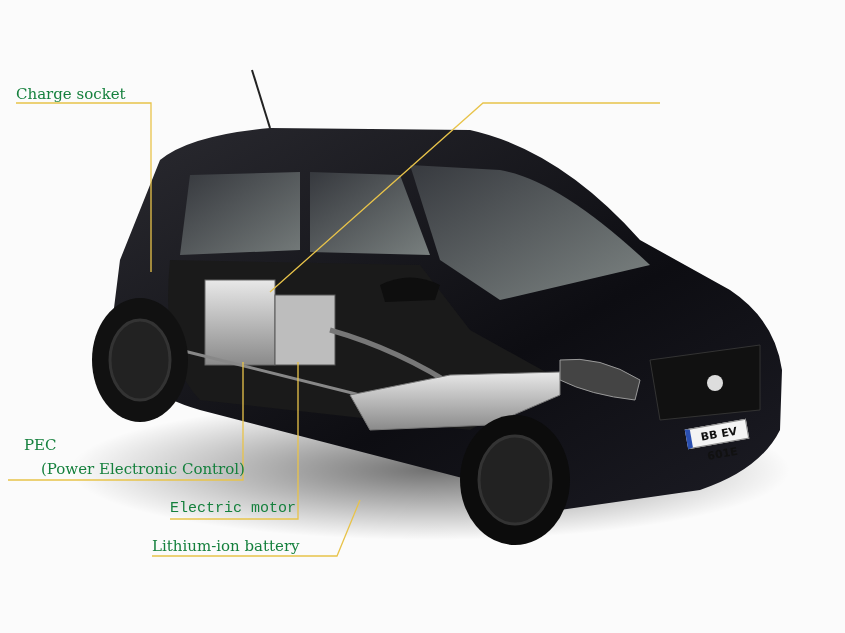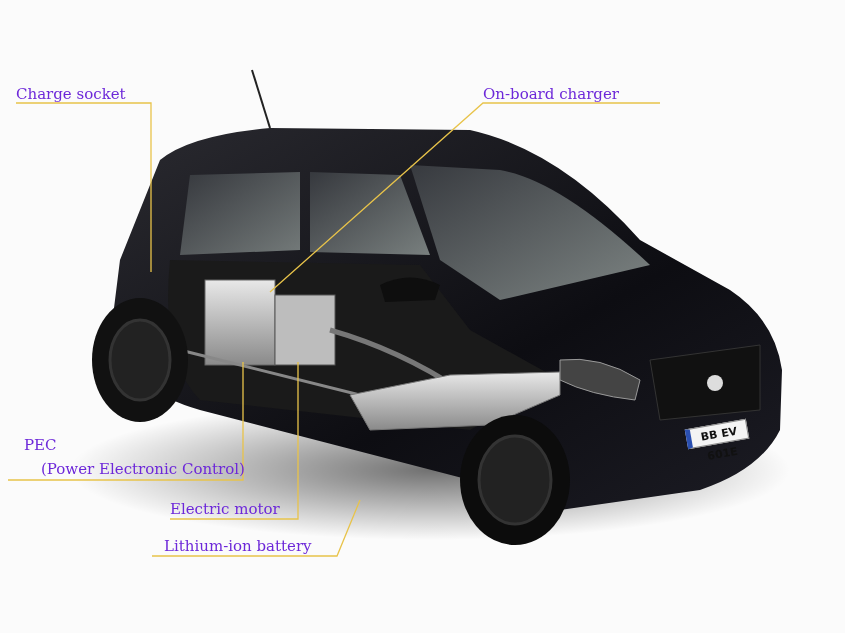--- a/index.html
+++ b/index.html
@@ -1,19 +1,19 @@
 <!DOCTYPE html>
 <html><head>
 <meta charset="utf-8">
 <style>
   html, body { margin:0; padding:0; }
   body { width:845px; height:633px; background:#fbfbfb; position:relative; overflow:hidden;
          font-family:"DejaVu Serif", serif; }
   .stage { position:absolute; left:0; top:0; width:845px; height:633px; }
-  .label { position:absolute; font-size:15px; color:#6d28d9; white-space:nowrap; line-height:18px; }
+  .label { position:absolute; font-size:15px; color:#15803d; white-space:nowrap; line-height:18px; }
   svg.car { position:absolute; left:0; top:0; }
   .plate { position:absolute; left:686px; top:424px; width:62px; height:20px; background:#f4f4f4;
            border:1px solid #888; font-family:"DejaVu Sans", sans-serif; font-weight:bold;
            font-size:11px; color:#111; line-height:20px; text-align:center; transform:rotate(-10deg);
            border-left:5px solid #2a4fb0; box-sizing:border-box; }
 </style>
 </head>
 <body>
 
 <div class="stage">
@@ -76,18 +76,17 @@
       <polyline points="660,103 483,103 270,292"></polyline>
       <polyline points="8,480 243,480 243,362"></polyline>
       <polyline points="170,519 298,519 298,362"></polyline>
       <polyline points="152,556 337,556 360,500"></polyline>
     </g>
   </svg>
 
   <div class="plate">BB EV 601E</div>
 
   <div class="label" style="left:16px; top:85px;">Charge socket</div>
-  <div class="label" style="left:483px; top:85px;">On-board charger</div>
   <div class="label" style="left:24px; top:436px;">PEC</div>
   <div class="label" style="left:8px; top:460px;margin-left:33px;">(Power Electronic Control)</div>
-  <div class="label" style="left:170px; top:500px;">Electric motor</div>
-  <div class="label" style="left:152px; top:537px;margin-left:12px;">Lithium-ion battery</div>
+  <div class="label" style="left:170px; top:500px;font-family:Liberation Mono, monospace;">Electric motor</div>
+  <div class="label" style="left:152px; top:537px;">Lithium-ion battery</div>
 </div>
 
 </body></html>

